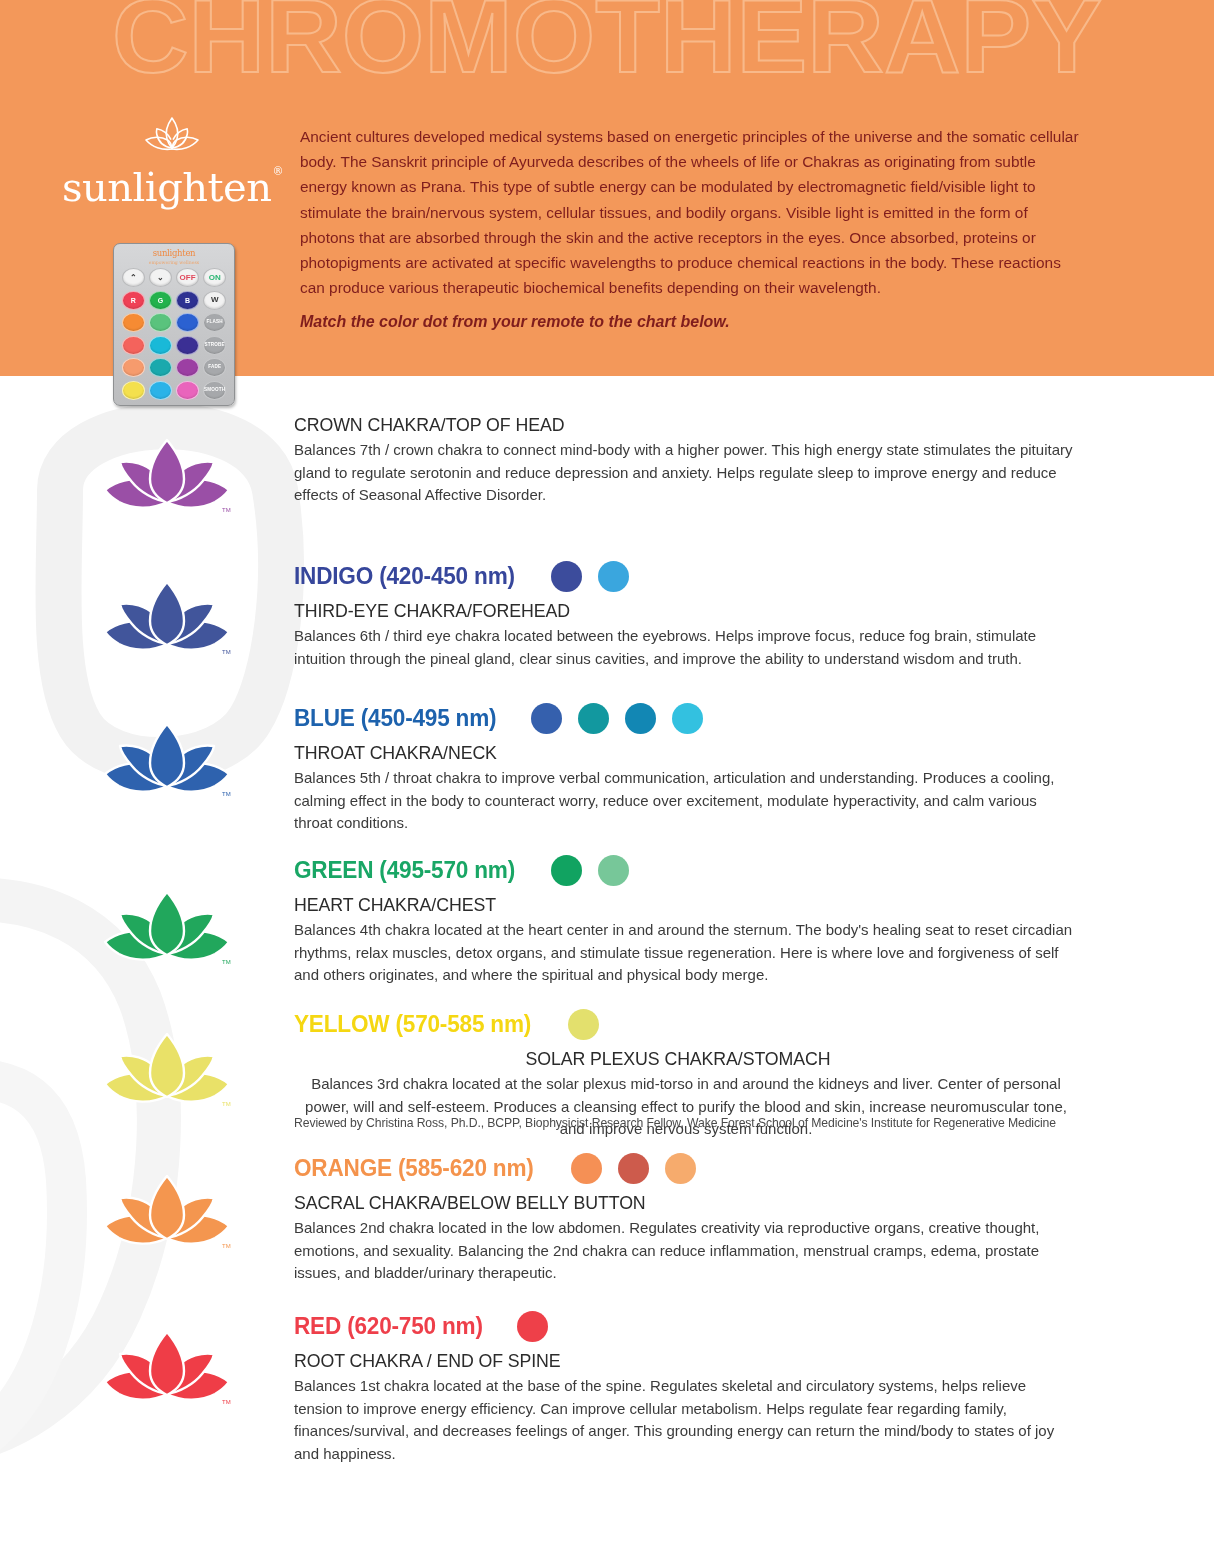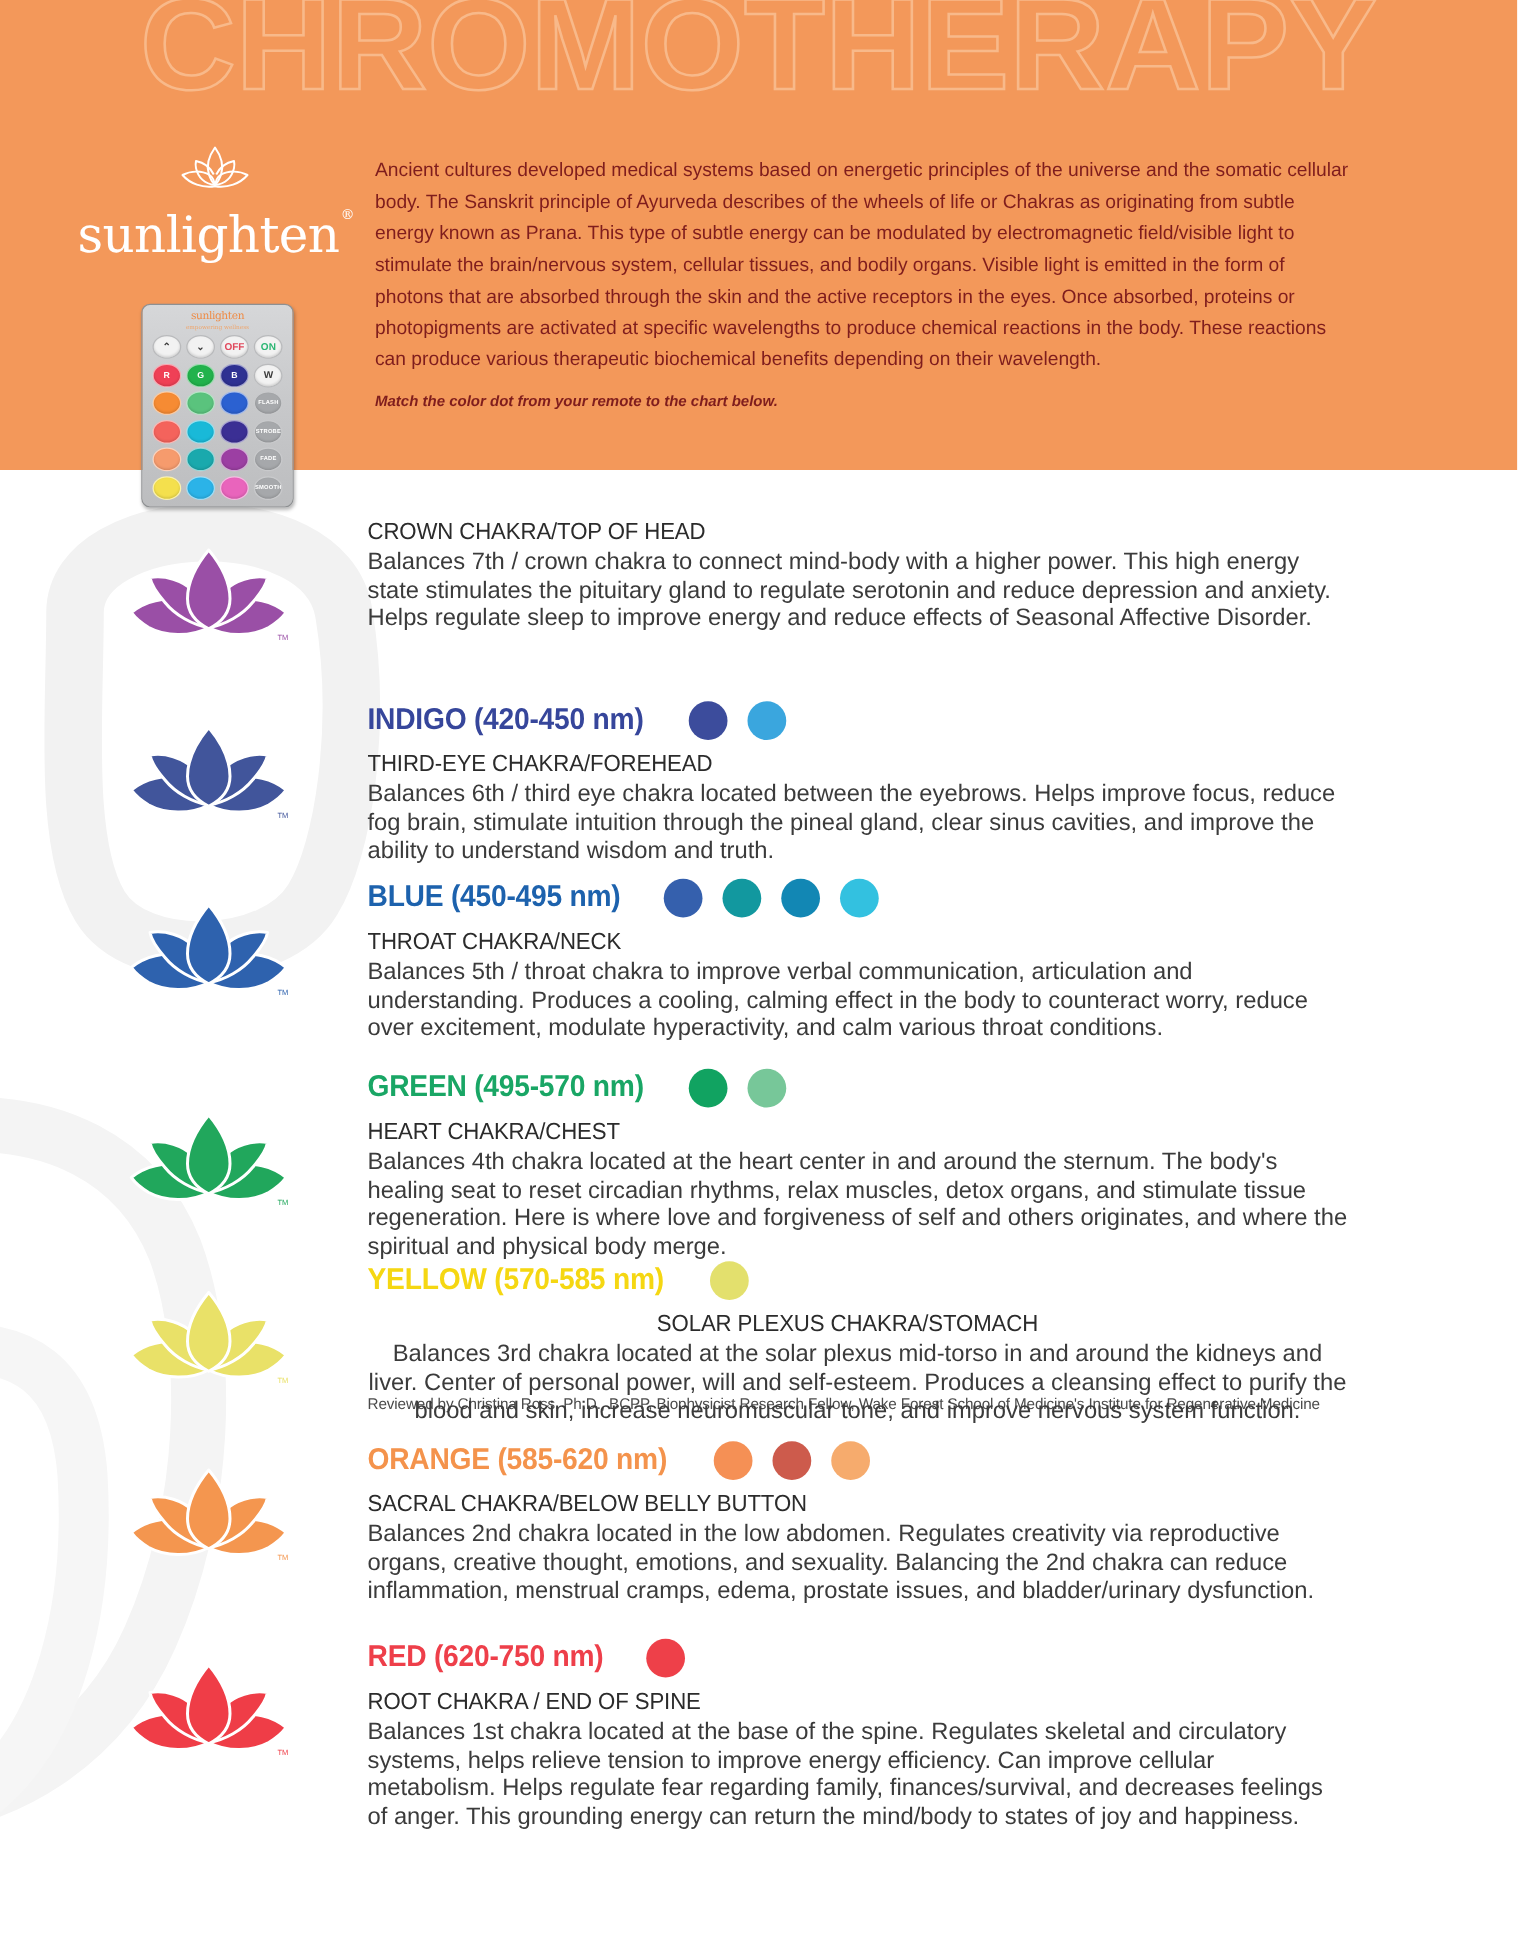--- a/index.html
+++ b/index.html
@@ -89,21 +89,21 @@
     font-size: 15.4px;
     line-height: 25.2px;
     font-family: "Liberation Sans", sans-serif;
   }
   .intro p { margin: 0 0 0 0; }
   .intro .cta {
     display: block;
     margin-top: 9px;
     font-weight: bold;
     font-style: italic;
-    font-size: 12px;
+    font-size: 16px;
   }
 
   
   .remote {
     position: absolute;
     left: 113px; top: 243px;
     width: 122px; height: 163px;
     z-index: 5;
   }
   .remote-body {
@@ -221,21 +221,21 @@
     font-size: 18.5px;
     letter-spacing: -0.1px;
     color: #2b2b2b;
     margin-top: 4px;
     transform: scaleX(0.96);
     transform-origin: left center;
     white-space: nowrap;
   }
   .desc {
     font-family: "Liberation Sans", sans-serif;
-    font-size: 19px;
+    font-size: 15px;
     line-height: 22.6px;
     color: #3b3b3b;
     margin-top: 3px;
     width: 784px;
   }
 
   .footnote {
     position: absolute;
     left: 294px;
     top: 1116px;
@@ -446,21 +446,21 @@
         <div class="text-cell" style="top: 772px;">
           <div class="head-line">
             <div class="color-title" style="color: rgb(244, 147, 76);">ORANGE (585-620 nm)</div>
             <div class="dots">
               <span class="dot" style="background: rgb(245, 144, 85);"></span>
               <span class="dot" style="background: rgb(205, 91, 76);"></span>
               <span class="dot" style="background: rgb(246, 171, 109);"></span>
             </div>
           </div>
           <div class="chakra">SACRAL CHAKRA/BELOW BELLY BUTTON</div>
-          <div class="desc">Balances 2nd chakra located in the low abdomen. Regulates creativity via reproductive organs, creative thought, emotions, and sexuality. Balancing the 2nd chakra can reduce inflammation, menstrual cramps, edema, prostate issues, and bladder/urinary dysfunction.</div>
+          <div class="desc">Balances 2nd chakra located in the low abdomen. Regulates creativity via reproductive organs, creative thought, emotions, and sexuality. Balancing the 2nd chakra can reduce inflammation, menstrual cramps, edema, prostate issues, and bladder/urinary therapeutic.</div>
         </div>
       </div>
       <div class="row" style="top: 0px;">
         <div class="lotus-cell" style="top: 948px;">
   <svg width="130" height="92" viewBox="0 0 130 92">
     <g fill="#ef3d47" stroke="#ffffff" stroke-width="2.4" stroke-linejoin="round">
       <path d="M3 58 C14 49 30 45 44 49 C55 52 62 60 65 70 C50 78 30 77 17 70 C10 66 6 62 3 58 Z"></path>
       <path d="M127 58 C116 49 100 45 86 49 C75 52 68 60 65 70 C80 78 100 77 113 70 C120 66 124 62 127 58 Z"></path>
       <path d="M18 30 C30 28 44 32 53 41 C61 49 65 60 65 70 C52 68 38 60 30 50 C23 42 19 36 18 30 Z"></path>
       <path d="M112 30 C100 28 86 32 77 41 C69 49 65 60 65 70 C78 68 92 60 100 50 C107 42 111 36 112 30 Z"></path>

